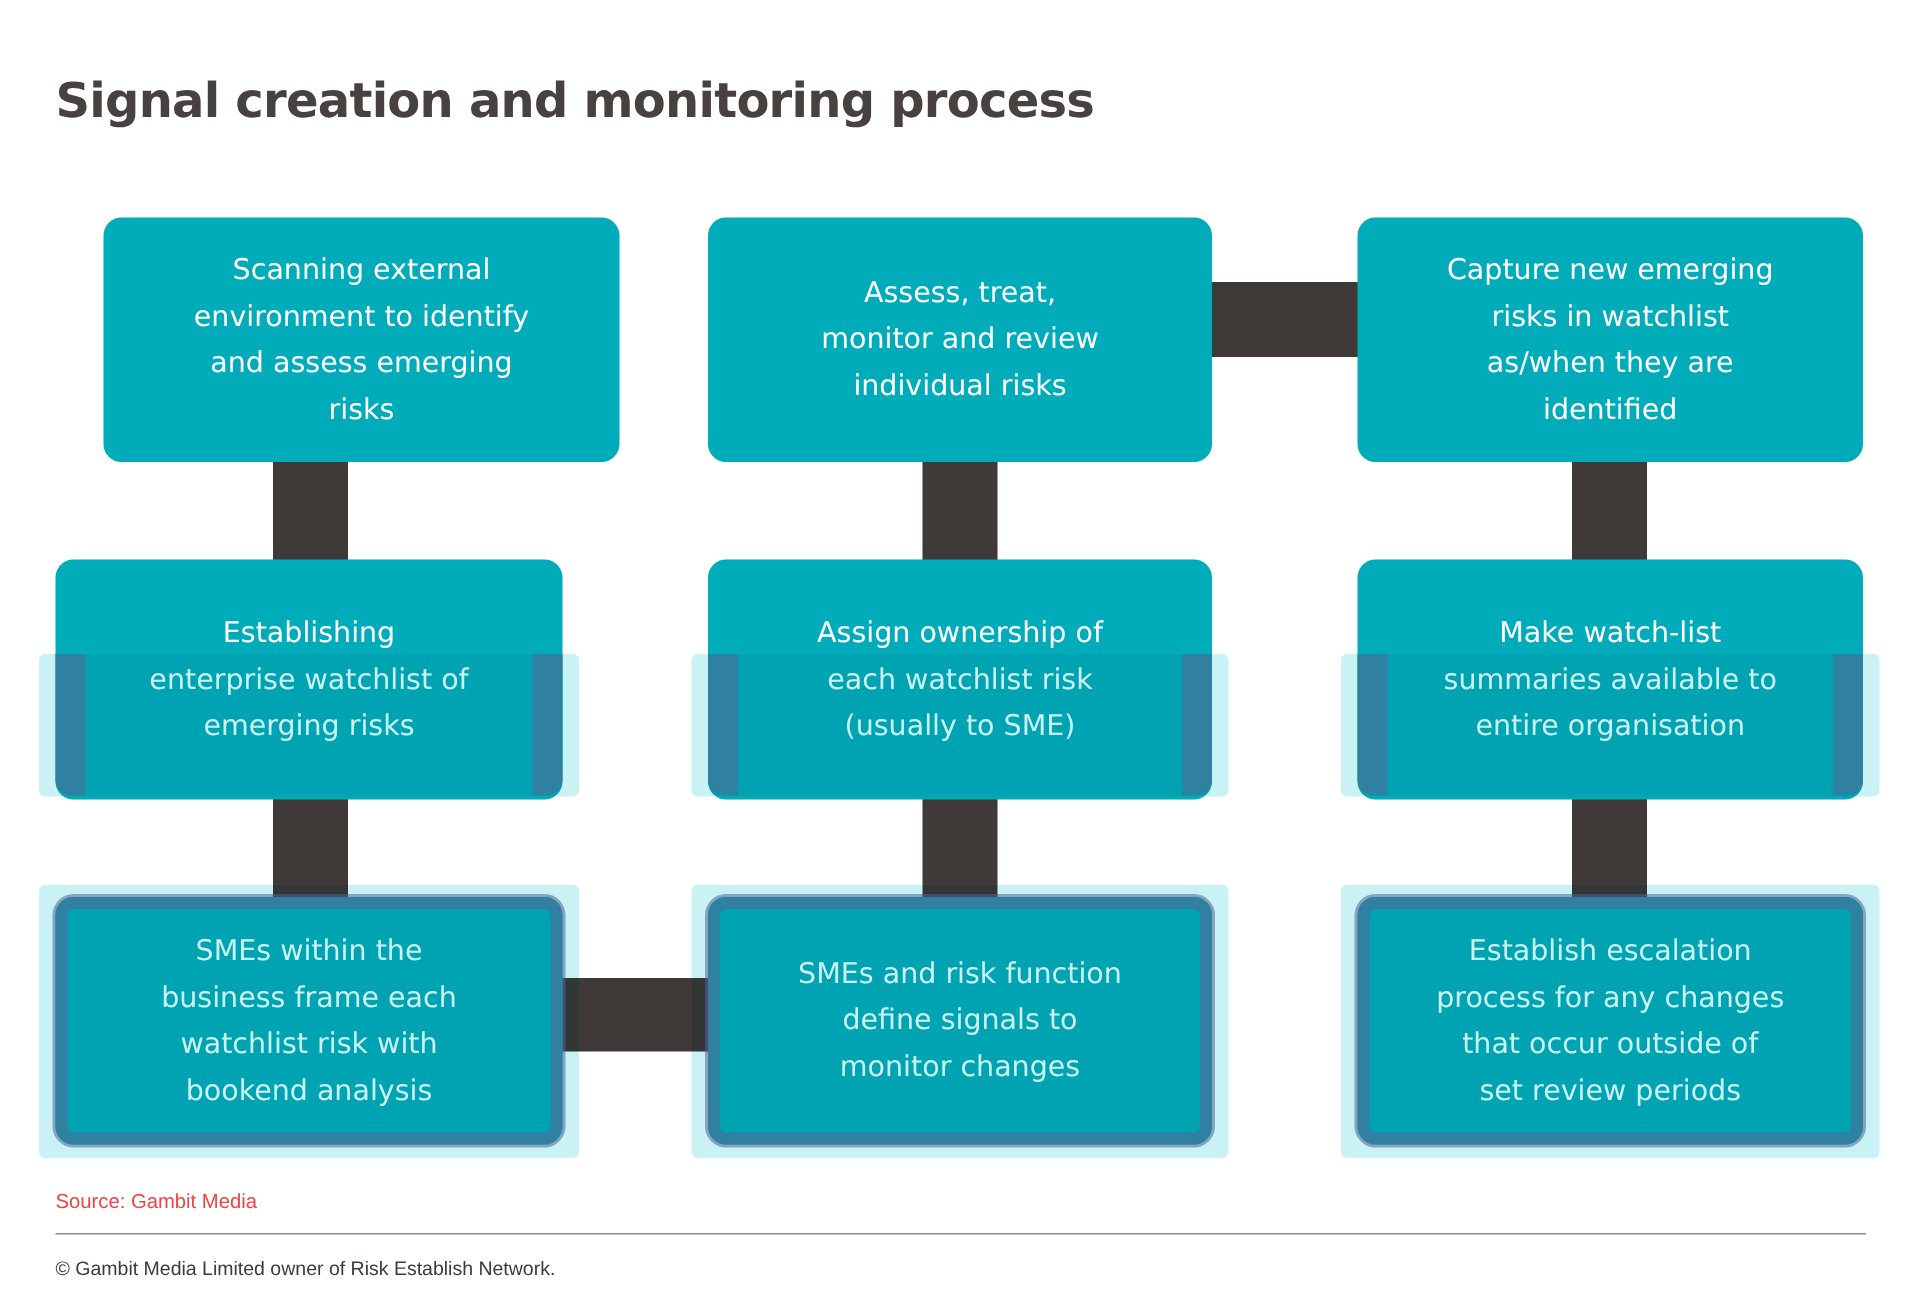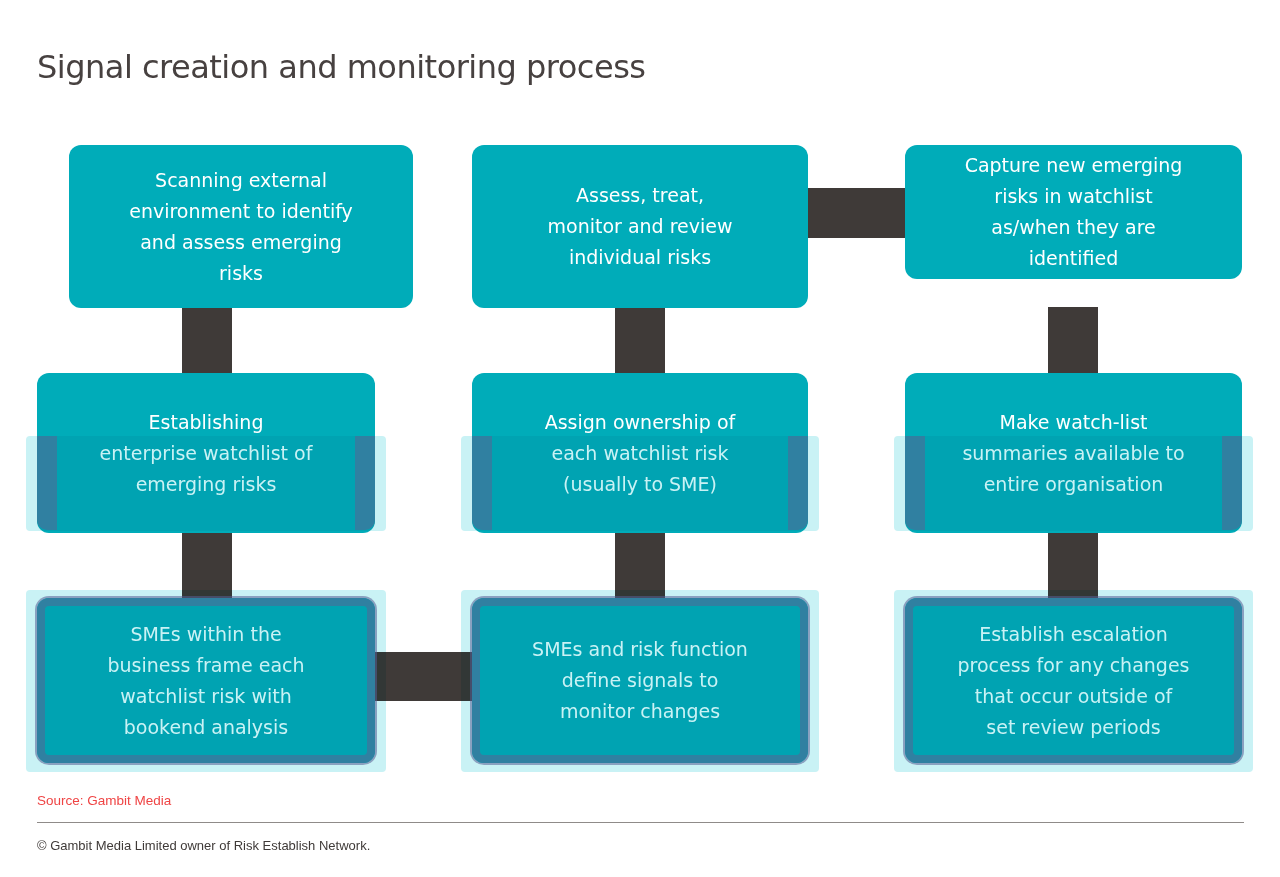--- a/index.html
+++ b/index.html
@@ -7,21 +7,21 @@
     width:1280px;height:877px;background:#ffffff;
     font-family:"Liberation Sans", sans-serif;
     position:relative;overflow:hidden;
   }
   .stage{position:absolute;inset:0;}
 
   
   .title{
     position:absolute;left:37px;top:48px;
     font-family:"DejaVu Sans", sans-serif;
-    font-size:32px;font-weight:400;color:#474140;letter-spacing:-0.5px;
+    font-size:32px;font-weight:700;color:#474140;letter-spacing:-0.5px;
   }
   .logo{position:absolute;left:1008px;top:25px;display:flex;align-items:flex-start;}
   .logo-rings{width:68px;height:70px;flex:0 0 auto;}
   .logo-text{
     margin-left:11px;margin-top:3px;
     font-size:18.5px;line-height:23.5px;letter-spacing:2.2px;
     color:#45403e;font-weight:500;white-space:pre-line;
   }
 
   
@@ -29,21 +29,21 @@
     position:absolute;background:#00acb9;border-radius:12px;
     color:#ffffff;display:flex;align-items:center;justify-content:center;
     text-align:center;z-index:2;
   }
   .box .label{
     font-family:"DejaVu Sans", sans-serif;
     font-size:19px;line-height:31px;white-space:pre-line;padding:0 10px;
   }
   .b1{left:37px;top:145px;width:344px;height:163px;margin-left:32px;}
   .b2{left:472px;top:145px;width:336px;height:163px;}
-  .b3{left:905px;top:145px;width:337px;height:134px;}
+  .b3{left:905px;top:145px;width:337px;height:163px;}
   .b4{left:37px;top:373px;width:338px;height:160px;}
   .b5{left:472px;top:373px;width:336px;height:160px;}
   .b6{left:905px;top:373px;width:337px;height:160px;}
   .b7{left:37px;top:598px;width:338px;height:165px;}
   .b8{left:472px;top:598px;width:336px;height:165px;}
   .b9{left:905px;top:598px;width:337px;height:165px;}
 
   
   .row2::before,.row2::after{
     content:"";position:absolute;top:63px;bottom:3px;width:20px;background:#3d87a8;

